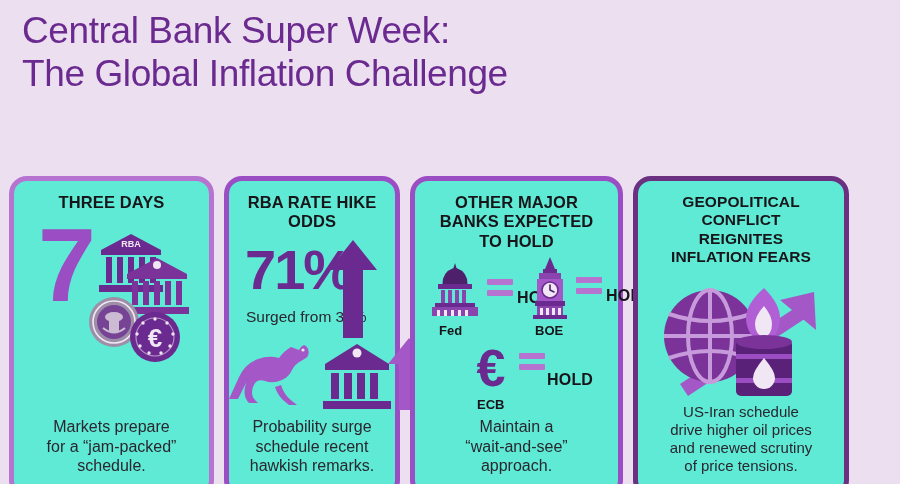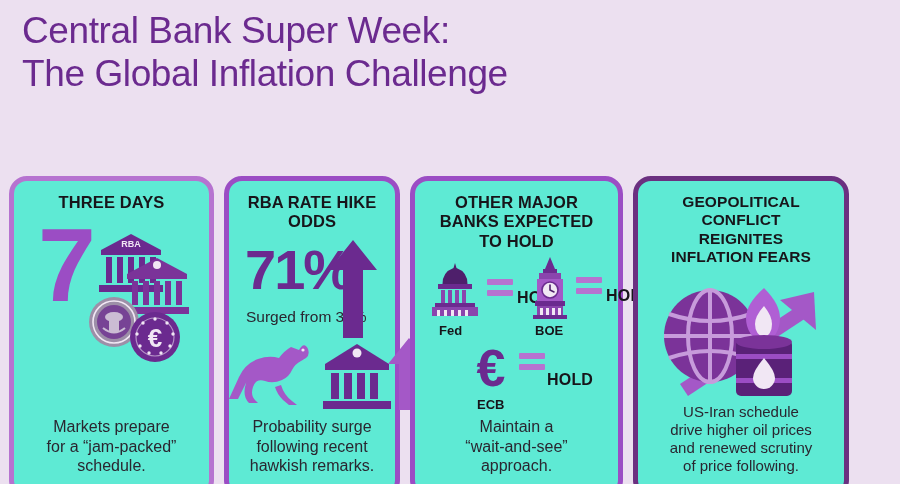--- a/index.html
+++ b/index.html
@@ -317,21 +317,21 @@
 
           <g>
             <polygon points="168,0 190,26 179,26 179,72 158,72 158,26 147,26" fill="#a458c7"></polygon>
           </g>
         </svg>
       </div>
     </div>
 
     <div class="card-body">
       <div>Probability surge</div>
-      <div>following recent</div>
+      <div>schedule recent</div>
       <div>hawkish remarks.</div>
     </div>
   </div>
 
   <div class="card c3">
     <div class="card-heading">
       <div>OTHER MAJOR</div>
       <div>BANKS EXPECTED</div>
       <div>TO HOLD</div>
     </div>
@@ -452,17 +452,17 @@
           <rect x="84" y="100" width="56" height="5" fill="#9b4dc4"></rect>
           <path d="M112 80 q11 13 11 20 a11 11 0 0 1 -22 0 q0 -7 11 -20 z" fill="#f1e7f4"></path>
         </g>
       </svg>
     </div>
 
     <div class="card-body">
       <div>US-Iran schedule</div>
       <div>drive higher oil prices</div>
       <div>and renewed scrutiny</div>
-      <div>of price following.</div>
+      <div>of price tensions.</div>
     </div>
   </div>
 
 </div>
 
 </body></html>

